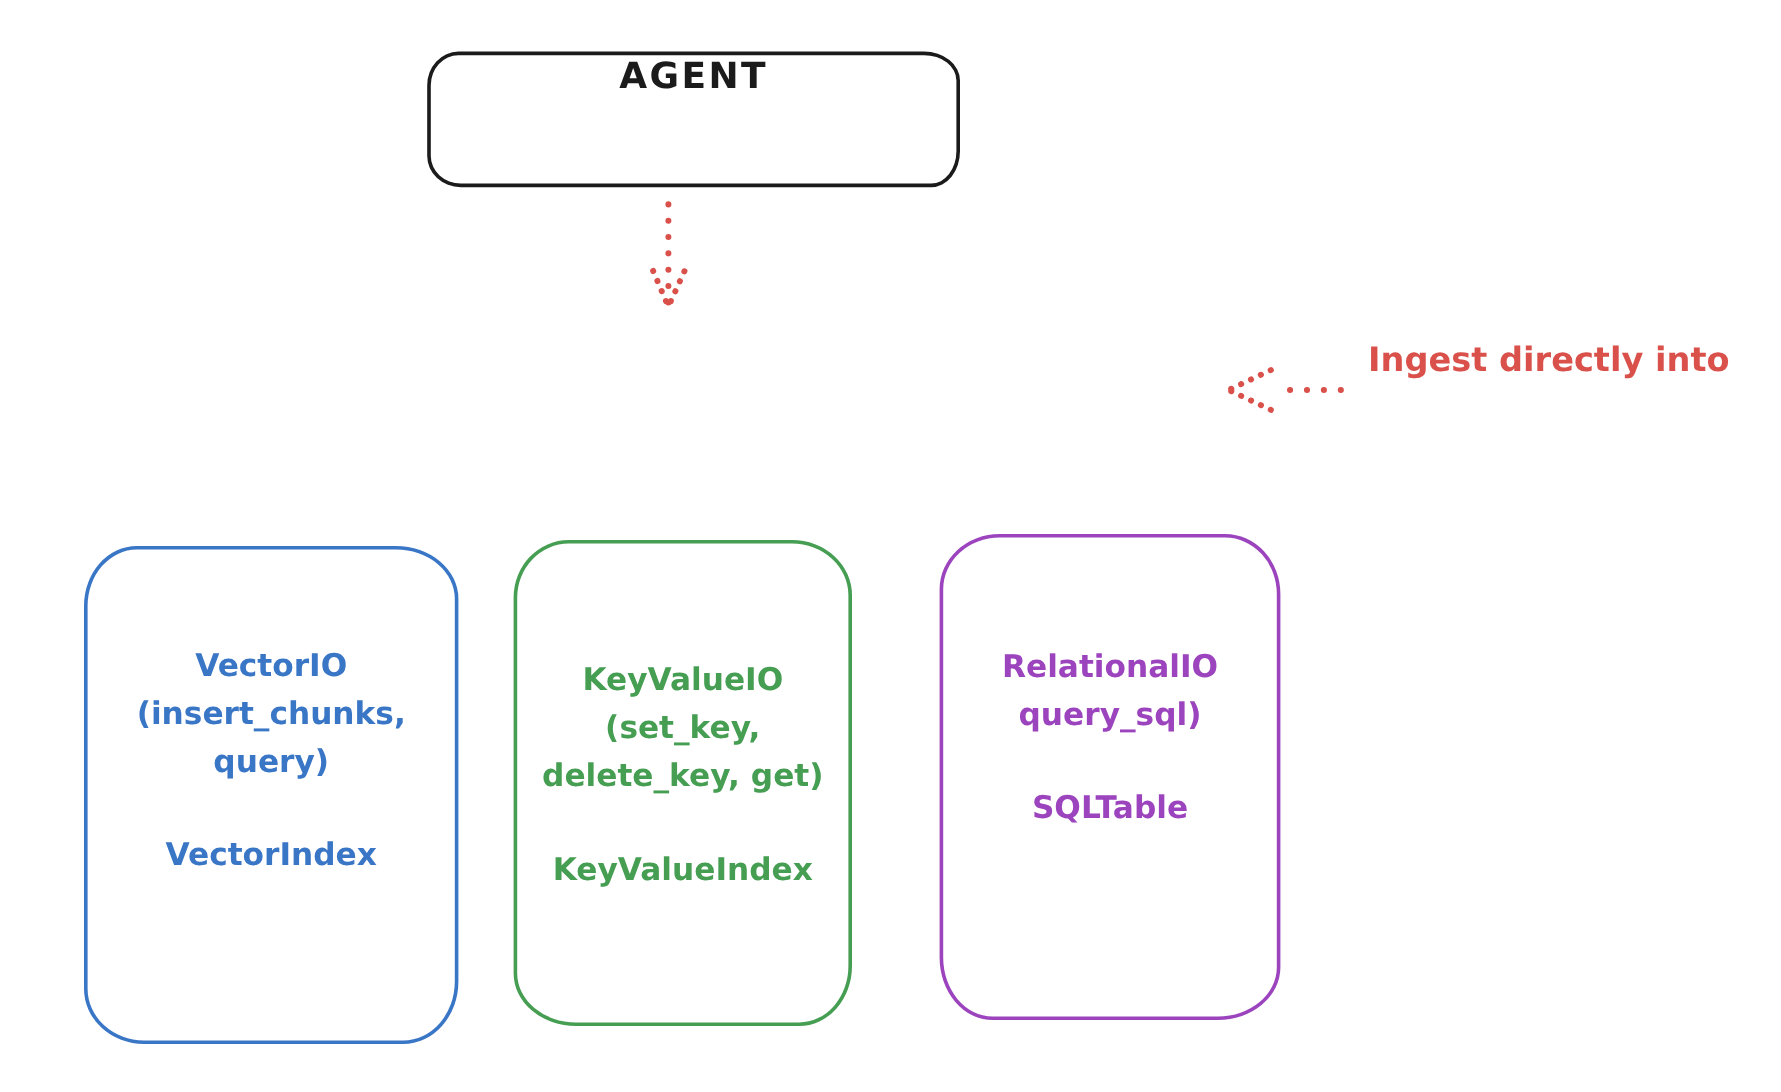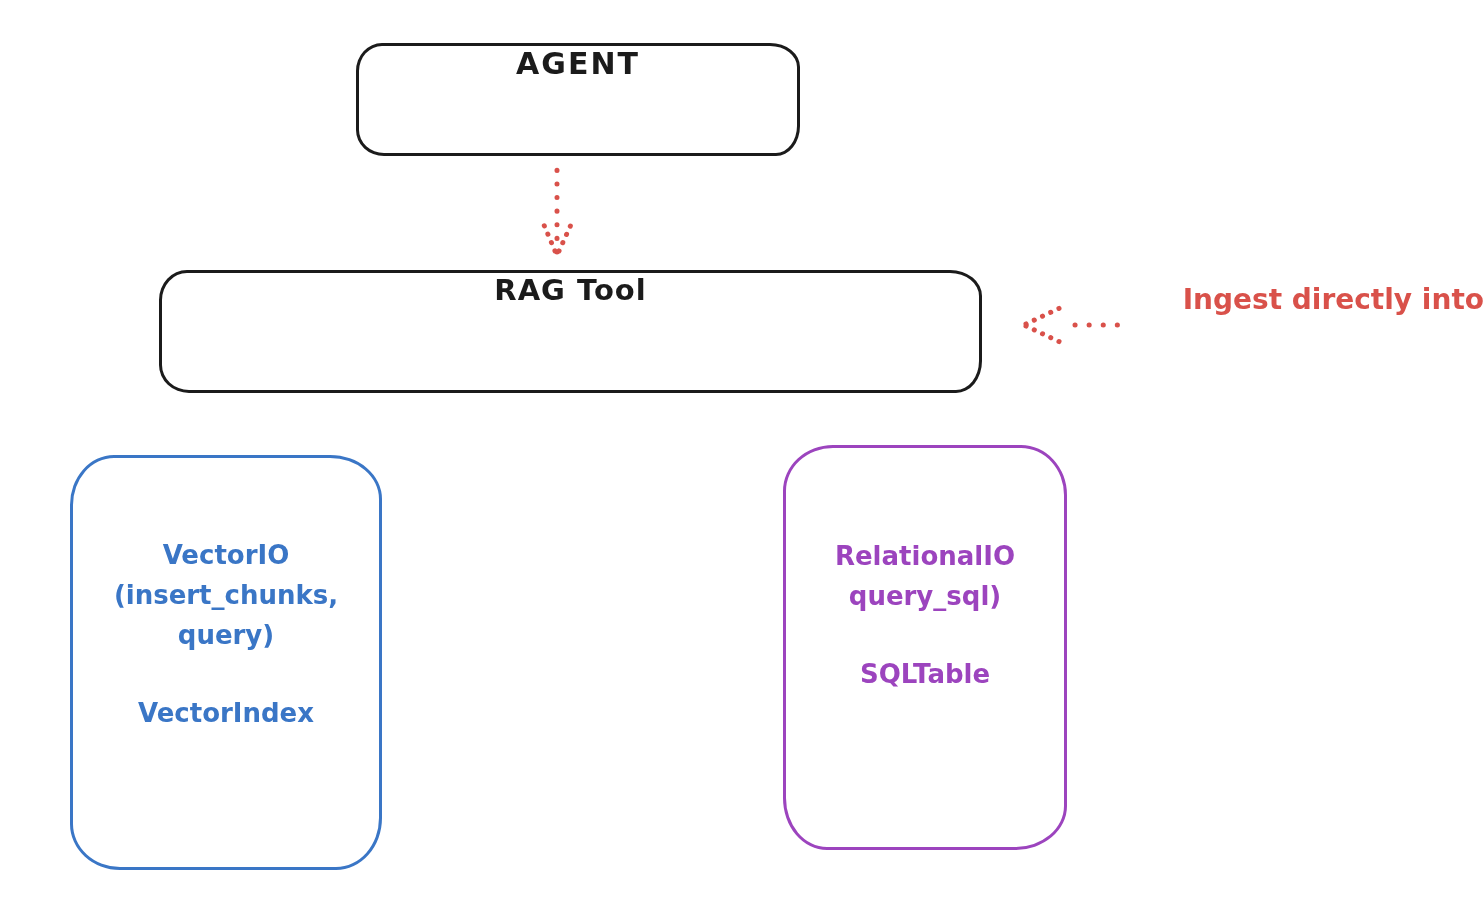--- a/index.html
+++ b/index.html
@@ -76,38 +76,35 @@
   .arrow-layer {
     position: absolute;
     left: 0; top: 0;
     width: 1484px; height: 910px;
     pointer-events: none;
   }
   .annotation {
     position: absolute;
     left: 1140px; top: 280px;
     width: 344px;
-    text-align: right;
+    text-align: left;
     font-size: 28px;
     font-weight: bold;
     line-height: 40px;
   }
 </style>
 </head>
 <body>
 
 <div class="canvas">
 
   <div class="node node-agent" style="border-color: rgb(27, 27, 27); color: rgb(27, 27, 27);">
     <span>AGENT</span>
   </div>
 
-  <div class="node node-ragtool" style="border-color: rgb(27, 27, 27); color: rgb(27, 27, 27);">
-    <span>RAG Tool</span>
-  </div>
 
   <svg class="arrow-layer" viewBox="0 0 1484 910" xmlns="http://www.w3.org/2000/svg">
 
     <g fill="none" stroke-linecap="round">
       <path d="M557,252 L557,168" stroke-width="5" stroke-dasharray="0.1 13.5" stroke="#d9514a"></path>
       <path d="M555,251 L541,218" stroke-width="5" stroke-dasharray="0.1 9" stroke="#d9514a"></path>
       <path d="M559,251 L574,218" stroke-width="5" stroke-dasharray="0.1 9" stroke="#d9514a"></path>
     </g>
 
     <g fill="none" stroke-linecap="round">
@@ -121,20 +118,26 @@
     <div>Ingest directly into</div>
   </div>
 
   <div class="io-node node-vector" style="border-color: rgb(58, 118, 198); color: rgb(58, 118, 198);">
     <div>VectorIO</div>
     <div>(insert_chunks,</div>
     <div>query)</div>
     <div class="index-label">VectorIndex</div>
   </div>
 
+  <div class="io-node node-keyvalue" style="border-color: rgb(69, 158, 82); color: rgb(69, 158, 82);">
+    <div>KeyValueIO</div>
+    <div>(set_key,</div>
+    <div>delete_key, get)</div>
+    <div class="index-label">KeyValueIndex</div>
+  </div>
 
   <div class="io-node node-relational" style="border-color: rgb(156, 68, 190); color: rgb(156, 68, 190);">
     <div>RelationalIO</div>
     <div>query_sql)</div>
     <div class="index-label">SQLTable</div>
   </div>
 
 </div>
 
 </body></html>

